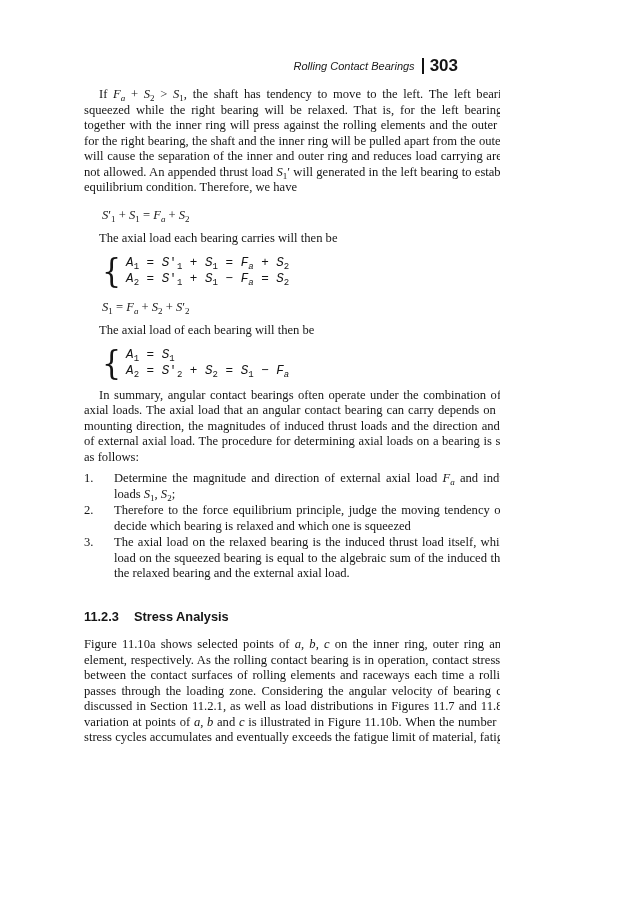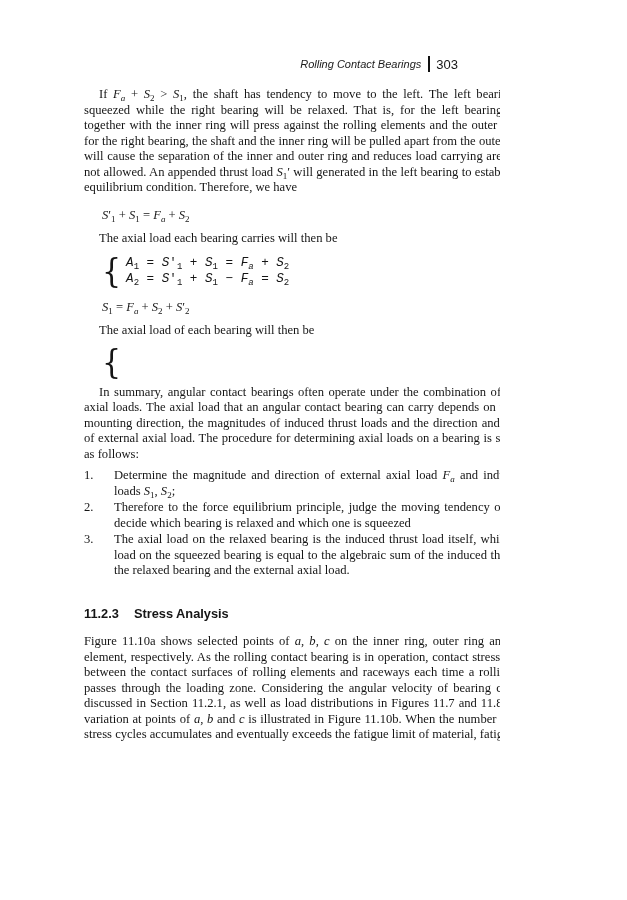--- a/index.html
+++ b/index.html
@@ -28,22 +28,22 @@
     color: #1a1a1a;
     padding-right: 7px;
   }
   .head-rule {
     width: 2px;
     height: 16px;
     background: #111;
     margin-right: 6px;
   }
   .page-number {
-    font-weight: normal;
-    font-size: 13px;
+    font-weight: bold;
+    font-size: 17px;
   }
   .content {
     position: absolute;
     top: 87px;
     left: 84px;
     width: 473px;
     font-size: 12.6px;
     line-height: 15.5px;
     text-align: justify;
   }
@@ -119,20 +119,24 @@
     </div>
 
 
     <div class="equation"><i>S</i><sub>1</sub> = <i>F</i><sub><i>a</i></sub> + <i>S</i><sub>2</sub> + <i>S</i>′<sub>2</sub></div>
 
     <p class="body-par indent">The axial load of each bearing will then be</p>
 
     <div class="equation-row">
       <div class="cases">
         <span class="brace">{</span>
+        <div class="case-lines">
+          <div><i>A</i><sub>1</sub> = <i>S</i><sub>1</sub></div>
+          <div><i>A</i><sub>2</sub> = <i>S</i>′<sub>2</sub> + <i>S</i><sub>2</sub> = <i>S</i><sub>1</sub> − <i>F</i><sub><i>a</i></sub></div>
+        </div>
       </div>
       <span class="eq-number">(19.16)</span>
     </div>
 
     <p class="body-par indent">In summary, angular contact bearings often operate under the combination of radial and axial loads. The axial load that an angular contact bearing can carry depends on the bearing mounting direction, the magnitudes of induced thrust loads and the direction and magnitude of external axial load. The procedure for determining axial loads on a bearing is summarized as follows:</p>
 
     <div class="list">
       <div class="list-item">
         <span class="list-num">1.</span>
         <span class="list-text">Determine the magnitude and direction of external axial load <i>F</i><sub><i>a</i></sub> and induced thrust loads <i>S</i><sub>1</sub>, <i>S</i><sub>2</sub>;</span>

